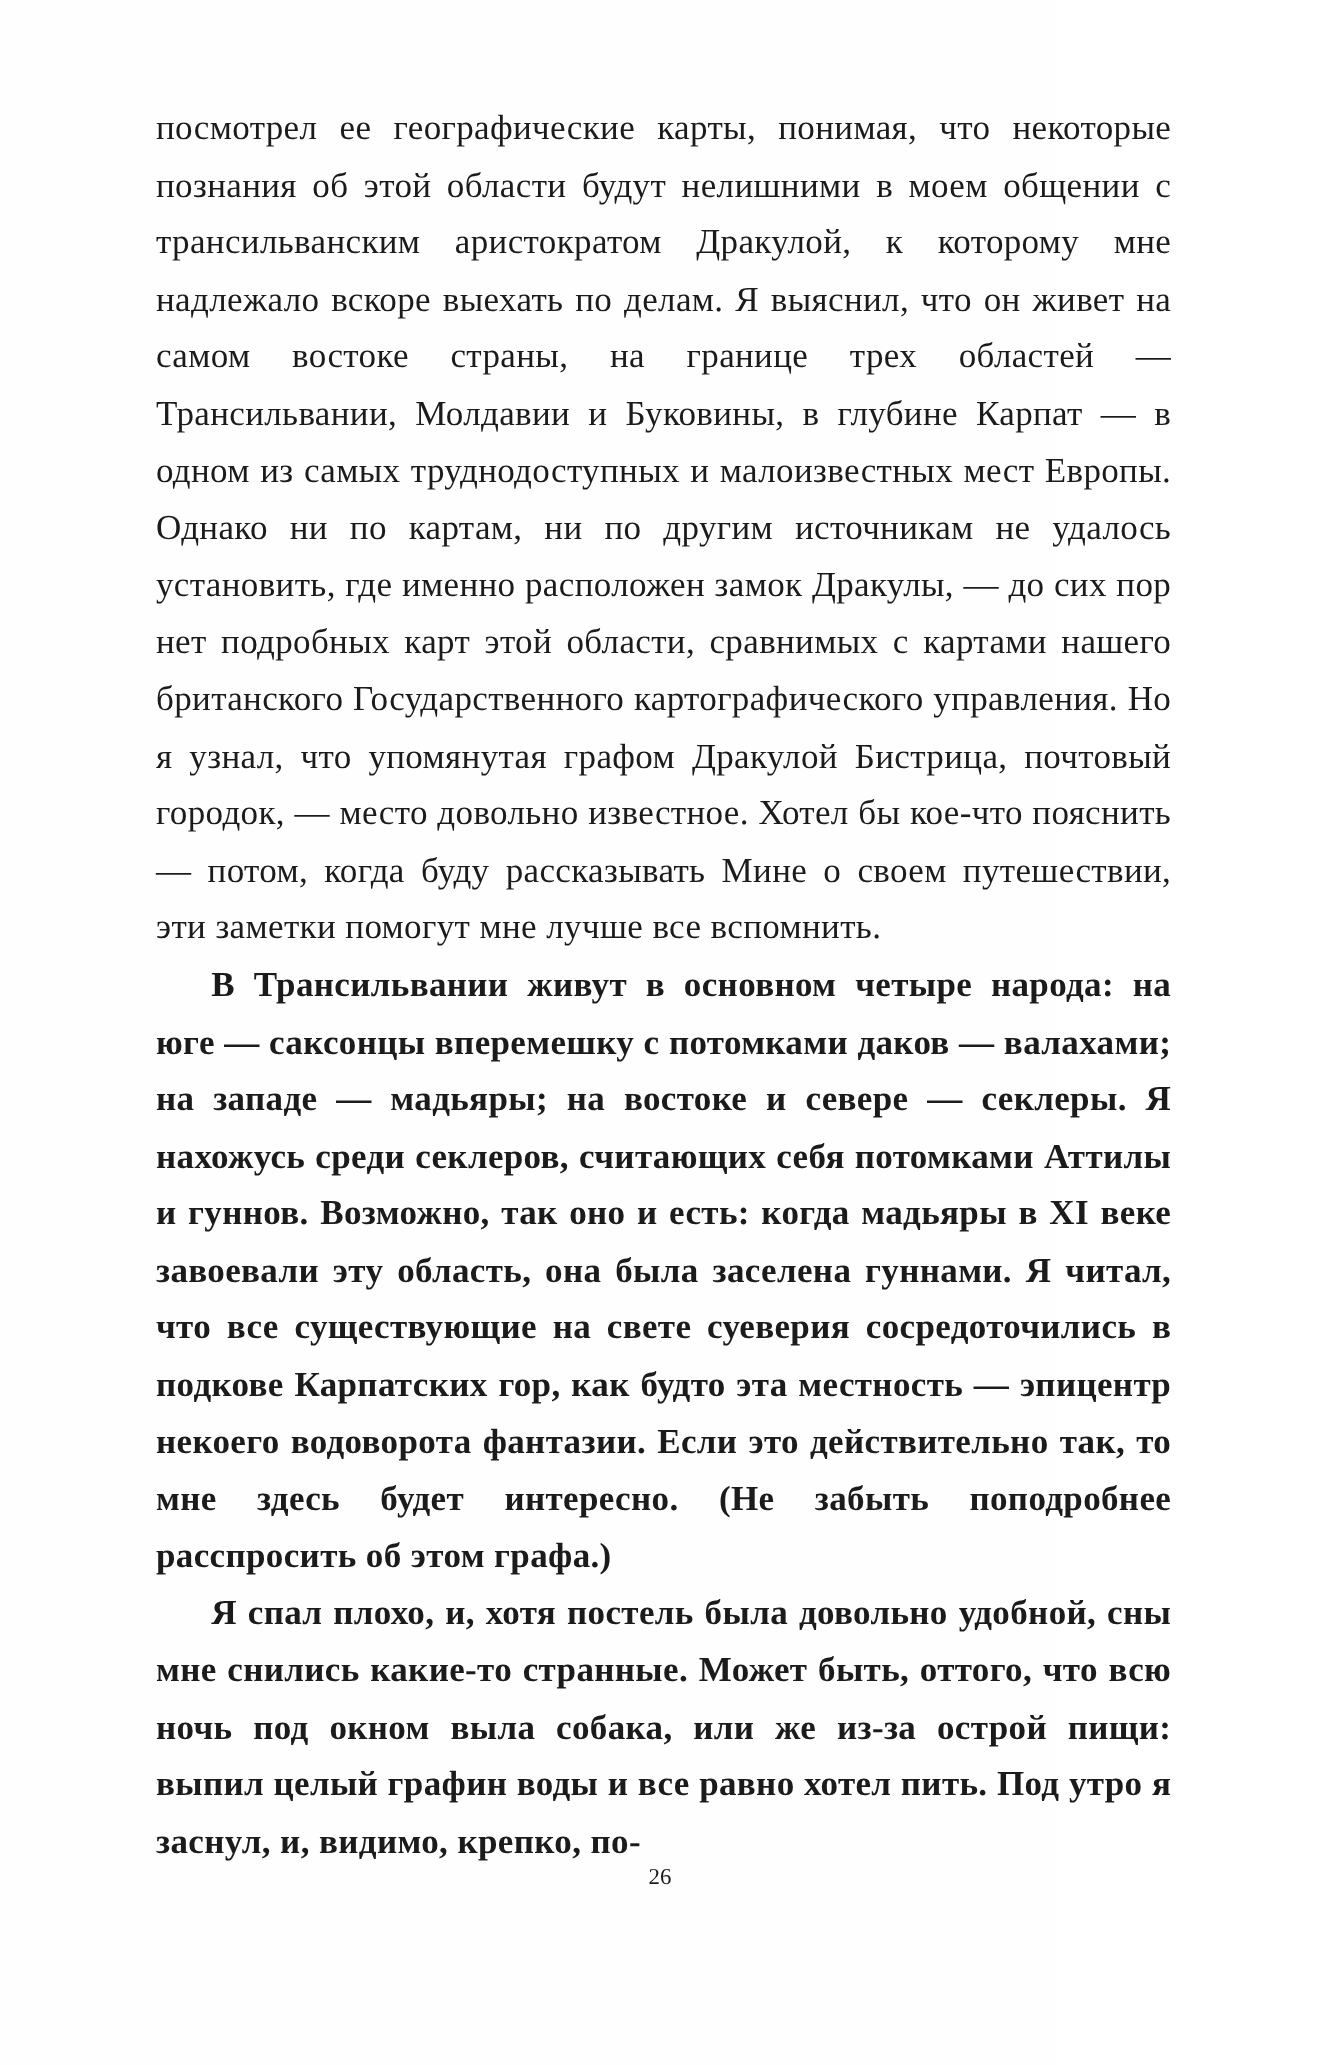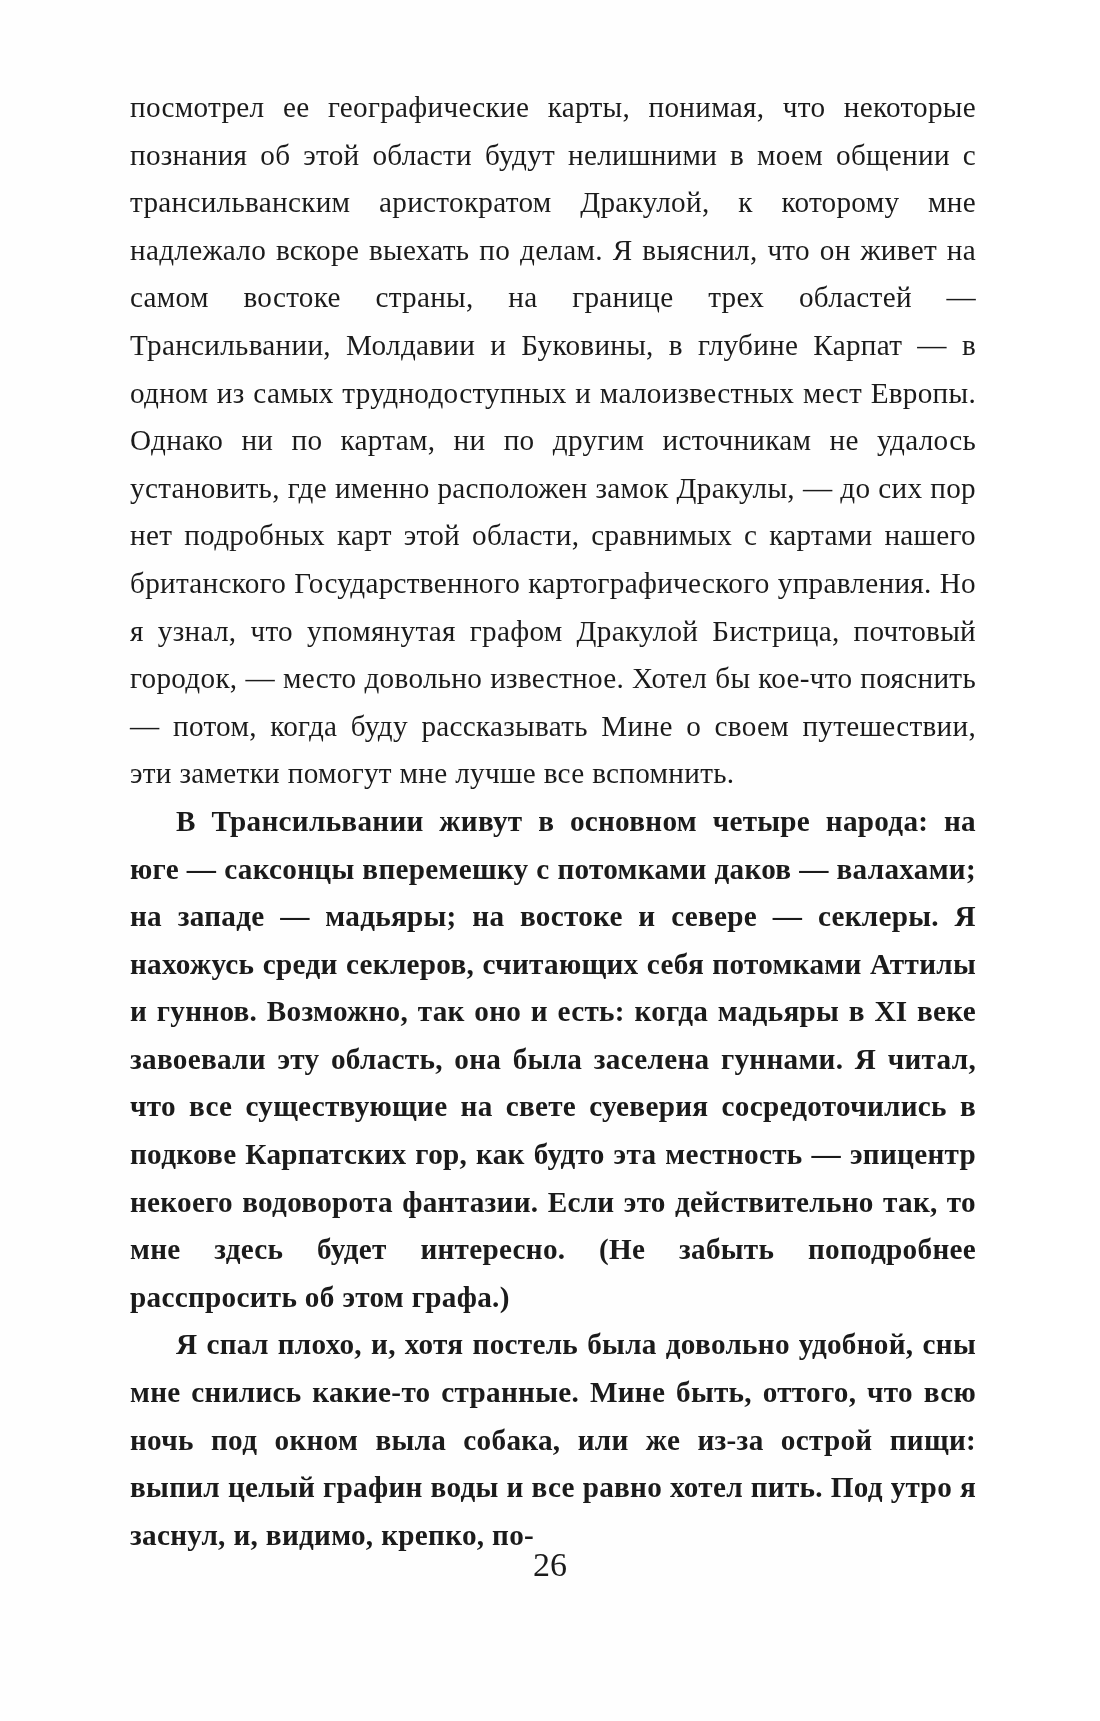--- a/index.html
+++ b/index.html
@@ -58,32 +58,32 @@
   .para:last-of-type {
     text-align: justify;
   }
 
   #page-number {
     position: absolute;
     left: 0;
     top: 1548px;
     width: 1100px;
     text-align: center;
-    font-size: 34px;
+    font-size: 19px;
     line-height: 34px;
     color: #1b1b1b;
     font-family: "Liberation Serif", "DejaVu Serif", serif;
   }
 </style>
 </head>
 <body>
 
 <div id="page">
 
   <div id="text-column">
     <p class="para">посмотрел ее географические карты, понимая, что некоторые познания об этой области будут нелишними в моем общении с трансильванским аристократом Дракулой, к которому мне надлежало вскоре выехать по делам. Я выяснил, что он живет на самом востоке страны, на границе трех областей — Трансильвании, Молдавии и Буковины, в глубине Карпат — в одном из самых труднодоступных и малоизвестных мест Европы. Однако ни по картам, ни по другим источникам не удалось установить, где именно расположен замок Дракулы, — до сих пор нет подробных карт этой области, сравнимых с картами нашего британского Государственного картографического управления. Но я узнал, что упомянутая графом Дракулой Бистрица, почтовый городок, — место довольно известное. Хотел бы кое-что пояснить — потом, когда буду рассказывать Мине о своем путешествии, эти заметки помогут мне лучше все вспомнить.</p>
     <p class="para indent">В Трансильвании живут в основном четыре народа: на юге — саксонцы вперемешку с потомками даков — валахами; на западе — мадьяры; на востоке и севере — секлеры. Я нахожусь среди секлеров, считающих себя потомками Аттилы и гуннов. Возможно, так оно и есть: когда мадьяры в XI веке завоевали эту область, она была заселена гуннами. Я читал, что все существующие на свете суеверия сосредоточились в подкове Карпатских гор, как будто эта местность — эпицентр некоего водоворота фантазии. Если это действительно так, то мне здесь будет интересно. (Не забыть поподробнее расспросить об этом графа.)</p>
-    <p class="para indent">Я спал плохо, и, хотя постель была довольно удобной, сны мне снились какие-то странные. Мине быть, оттого, что всю ночь под окном выла собака, или же из-за острой пищи: выпил целый графин воды и все равно хотел пить. Под утро я заснул, и, видимо, крепко, по-</p>
+    <p class="para indent">Я спал плохо, и, хотя постель была довольно удобной, сны мне снились какие-то странные. Может быть, оттого, что всю ночь под окном выла собака, или же из-за острой пищи: выпил целый графин воды и все равно хотел пить. Под утро я заснул, и, видимо, крепко, по-</p>
   </div>
 
   <div id="page-number">26</div>
 
 </div>
 
 </body></html>

